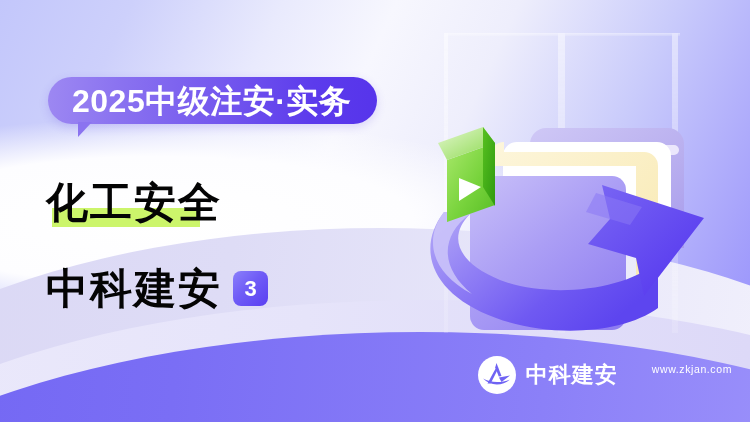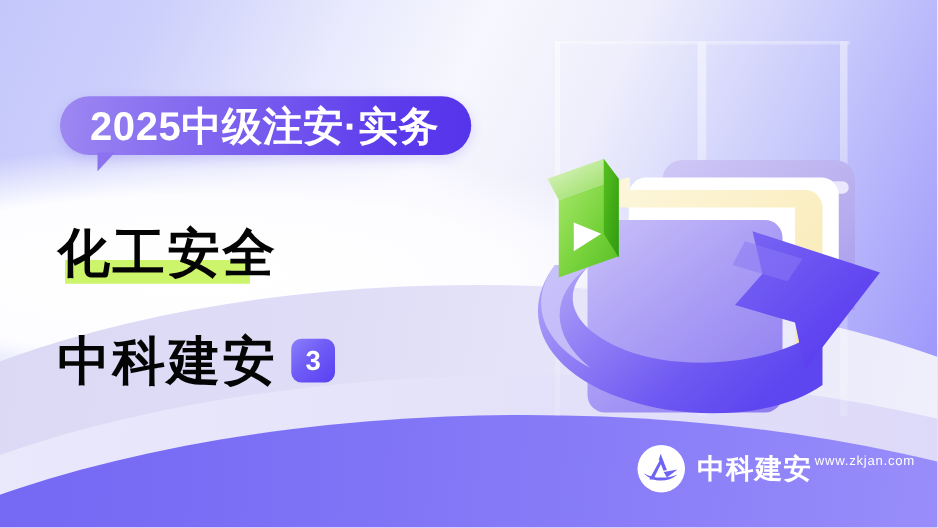--- a/index.html
+++ b/index.html
@@ -191,20 +191,21 @@
     font-weight: 700;
     letter-spacing: 1px;
     line-height: 1;
   }
   .logo-url {
     color: #ffffff;
     font-size: 10.5px;
     letter-spacing: 0.6px;
     line-height: 1;
     font-weight: 400;
+    margin-left: 32px;
   }
 </style>
 </head>
 <body>
 
 <div class="banner">
 
   <div class="bg-soft-white"></div>
   <div class="bg-ellipse"></div>
   <div class="bg-wave-light"></div>

